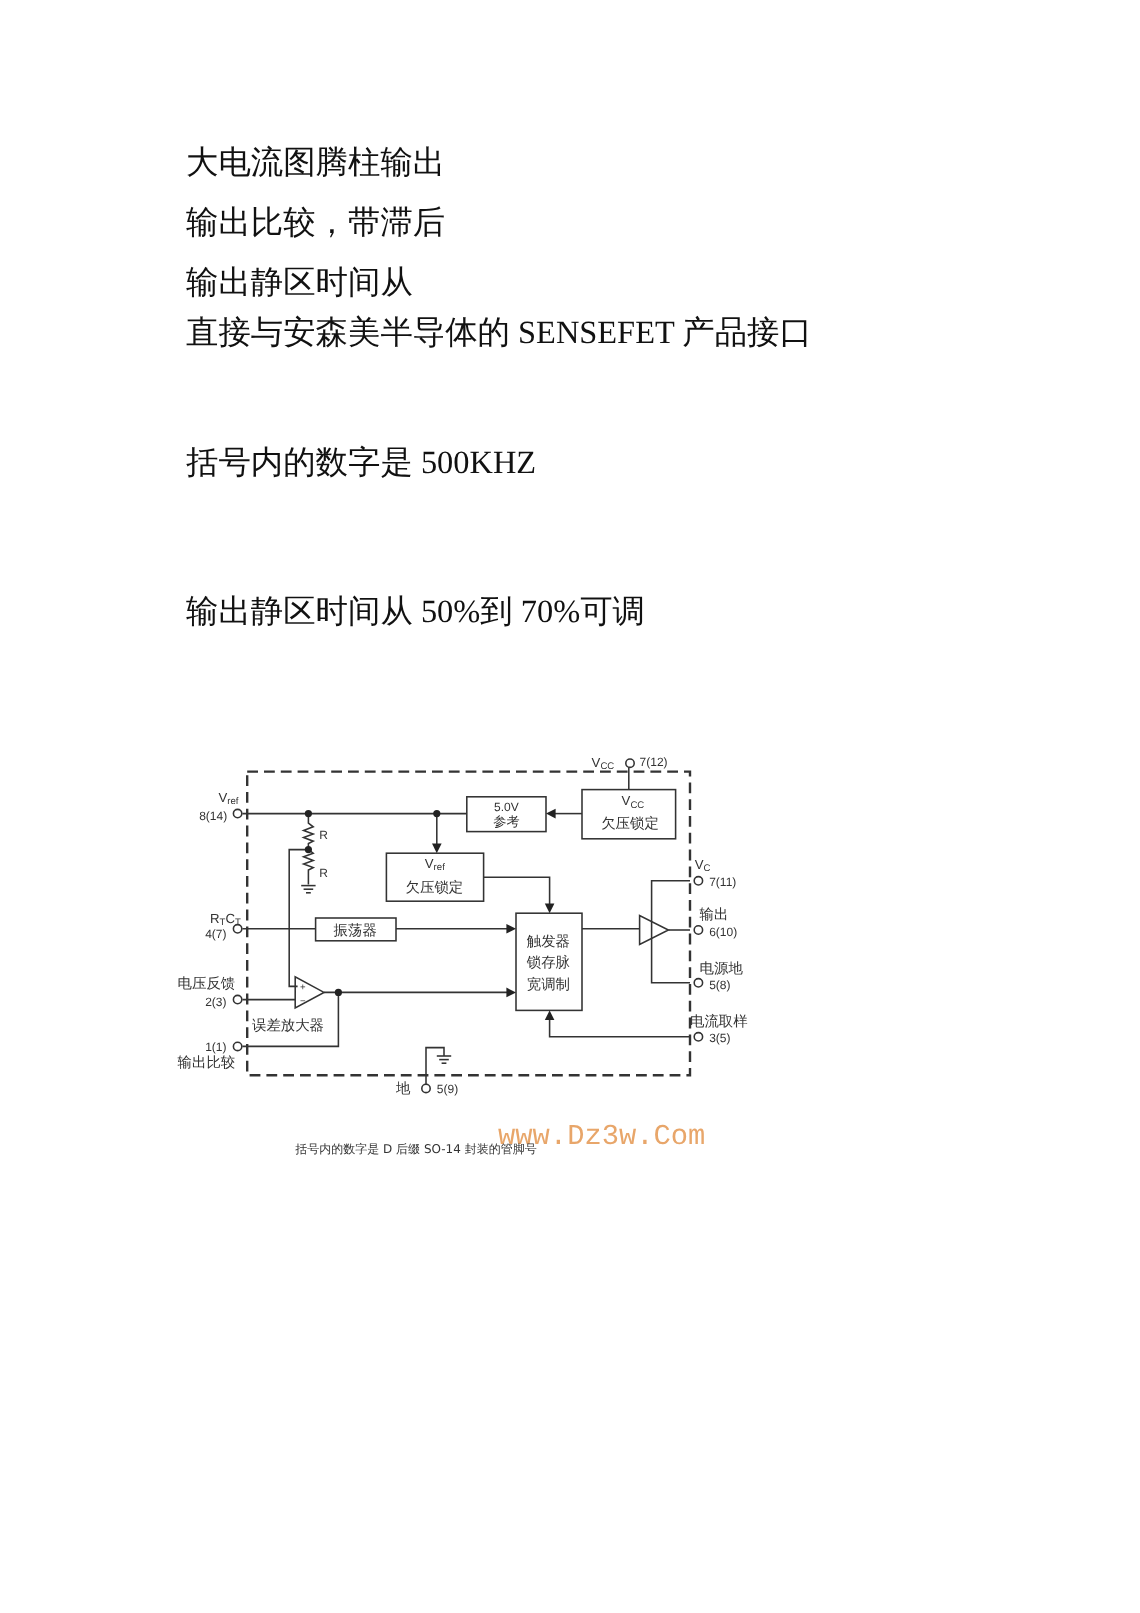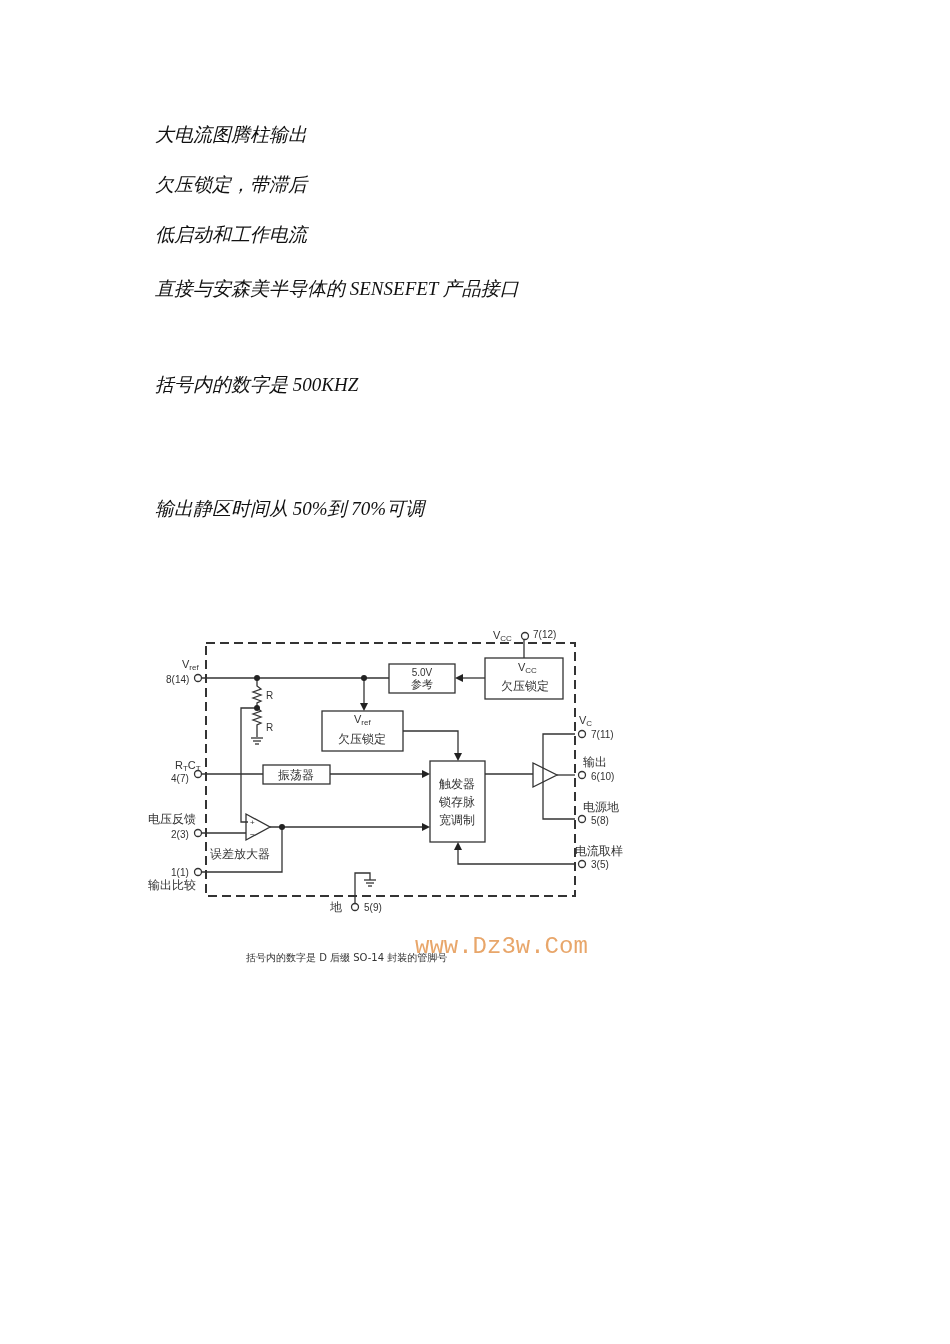--- a/index.html
+++ b/index.html
@@ -1,30 +1,30 @@
 <!DOCTYPE html>
 <html><head>
 <meta charset="utf-8">
 <style>
   html, body { margin: 0; padding: 0; background: #ffffff; }
   body { width: 950px; height: 1344px; position: relative; overflow: hidden;
          font-family: "Liberation Serif", "DejaVu Serif", serif; color: #111; }
-  .line { position: absolute; left: 155px; font-size: 19px; line-height: 26px; white-space: nowrap; font-style: italic; }
+  .line { position: absolute; left: 155px; font-size: 27px; line-height: 26px; white-space: nowrap; }
   #diagram { position: absolute; left: 0; top: 0; }
   #diagram text { font-family: "Liberation Sans", "DejaVu Sans", sans-serif; fill: #333; }
   .cn { font-family: "DejaVu Sans", sans-serif !important; }
   .wm { font-family: "Liberation Mono", "DejaVu Sans Mono", monospace !important; fill: #e8a66a !important; }
 </style>
 </head>
 <body>
 
 <div class="line" style="top:122px">大电流图腾柱输出</div>
-<div class="line" style="top:172px">欠压锁定，带滞后</div>
-<div class="line" style="top:222px">低启动和工作电流</div>
-<div class="line" style="top:276px">直接与安森美半导体的 SENSEFET 产品接口</div>
+<div class="line" style="top:172px">输出比较，带滞后</div>
+<div class="line" style="top:222px">输出静区时间从</div>
+<div class="line" style="top:264px">直接与安森美半导体的 SENSEFET 产品接口</div>
 <div class="line" style="top:372px">括号内的数字是 500KHZ</div>
 <div class="line" style="top:496px">输出静区时间从 50%到 70%可调</div>
 
 <svg id="diagram" width="950" height="1344" viewBox="0 0 950 1344">
   <g stroke="#333" stroke-width="1.3" fill="none">
 
     <rect x="206" y="643" width="369" height="253" stroke-dasharray="9,5" stroke-width="2"></rect>
 
     <line x1="202" y1="678" x2="389" y2="678"></line>
 

